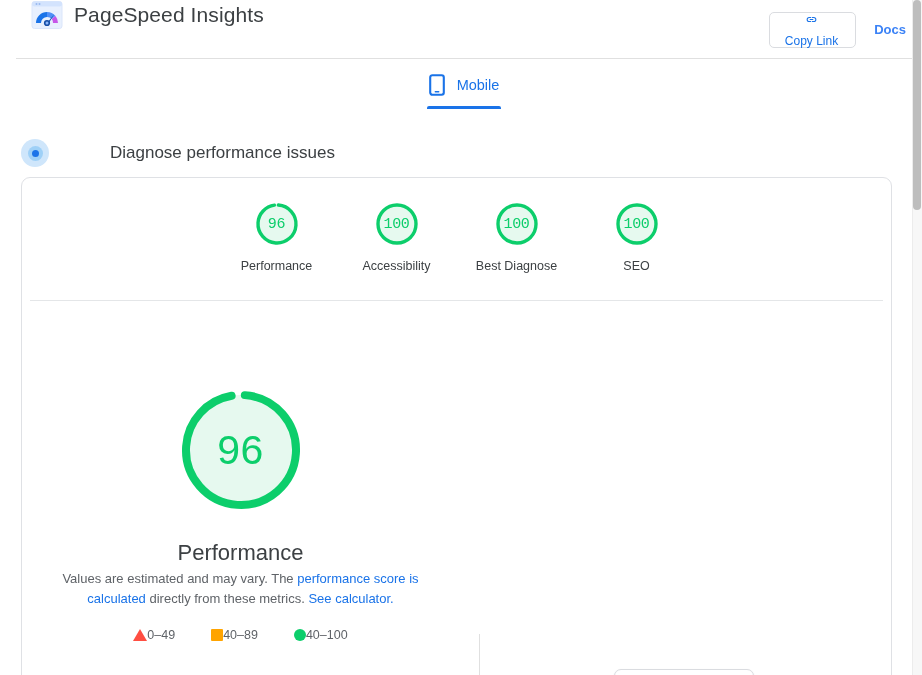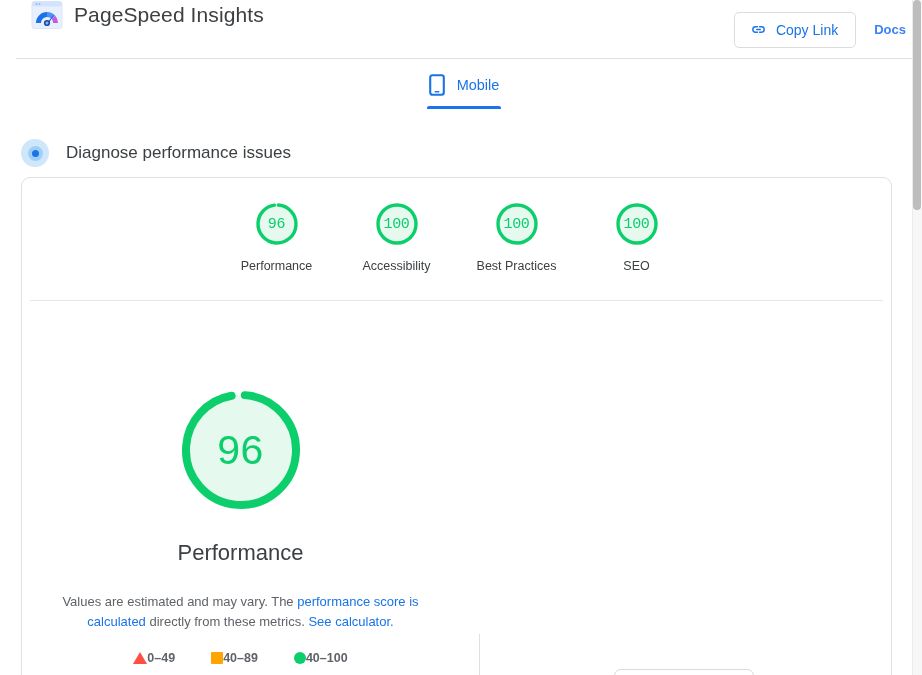--- a/index.html
+++ b/index.html
@@ -55,24 +55,25 @@
   .copy-link-btn {
     display: flex;
     align-items: center;
     gap: 9px;
     height: 36px;
     padding: 0 17px 0 15px;
     border: 1px solid #dadce0;
     border-radius: 5px;
     background: #fff;
     color: #1a73e8;
-    font-size: 14px;
+    font-size: 12px;
     font-family: "Liberation Sans", sans-serif;
     cursor: pointer;
     white-space: nowrap;
+    flex-direction: column;
   }
   .copy-link-btn .lbl { line-height: 1; }
   .docs-link {
     color: #3b82f6;
     font-size: 13px;
     font-weight: 700;
     text-decoration: none;
     cursor: pointer;
     white-space: nowrap;
   }
@@ -135,20 +136,21 @@
   }
   .diagnose-icon .inner-dot {
     width: 7px; height: 7px;
     border-radius: 50%;
     background: #1a73e8;
   }
   .diagnose-title {
     font-size: 17px;
     color: #3c4043;
     font-weight: 400;
+    margin-left: 44px;
   }
 
   
   .card {
     position: absolute;
     left: 21px; top: 177px;
     width: 871px;
     height: 520px;
     background: #fff;
     border: 1px solid #dfe1e5;
@@ -234,21 +236,21 @@
     font-family: "Liberation Sans", sans-serif;
     letter-spacing: 0.5px;
   }
   .perf-heading {
     margin-top: 25px;
     font-size: 22px;
     color: #3c4043;
     font-weight: 400;
   }
   .perf-note {
-    margin-top: 26px;
+    margin-top: 3px;
     width: 400px;
     text-align: center;
     font-size: 13px;
     line-height: 20px;
     color: #5f6368;
   }
   .perf-note a {
     color: #1a73e8;
     text-decoration: none;
     cursor: pointer;
@@ -257,21 +259,20 @@
     margin-top: 19px;
     display: flex;
     align-items: center;
     gap: 36px;
   }
   .legend-item {
     display: flex;
     align-items: center;
     font-size: 12.5px;
     color: #5f6368;
-    font-weight: bold;
   }
   .swatch-tri {
     width: 0; height: 0;
     border-left: 7px solid transparent;
     border-right: 7px solid transparent;
     border-bottom: 12px solid #ff4e42;
   }
   .swatch-sq {
     width: 12px; height: 12px;
     background: #ffa400;
@@ -405,21 +406,21 @@
       </div>
 
       <div class="score-item">
         <div class="gauge-sm">
           <svg width="48" height="48" viewBox="0 0 48 48">
             <circle cx="24" cy="24" r="19" fill="#e6f9ef"></circle>
             <circle cx="24" cy="24" r="19" fill="none" stroke="#0cce6b" stroke-width="3.4"></circle>
           </svg>
           <div class="val">100</div>
         </div>
-        <div class="score-label">Best Practices</div>
+        <div class="score-label">Best Diagnose</div>
       </div>
 
       <div class="score-item">
         <div class="gauge-sm">
           <svg width="48" height="48" viewBox="0 0 48 48">
             <circle cx="24" cy="24" r="19" fill="#e6f9ef"></circle>
             <circle cx="24" cy="24" r="19" fill="none" stroke="#0cce6b" stroke-width="3.4"></circle>
           </svg>
           <div class="val">100</div>
         </div>

